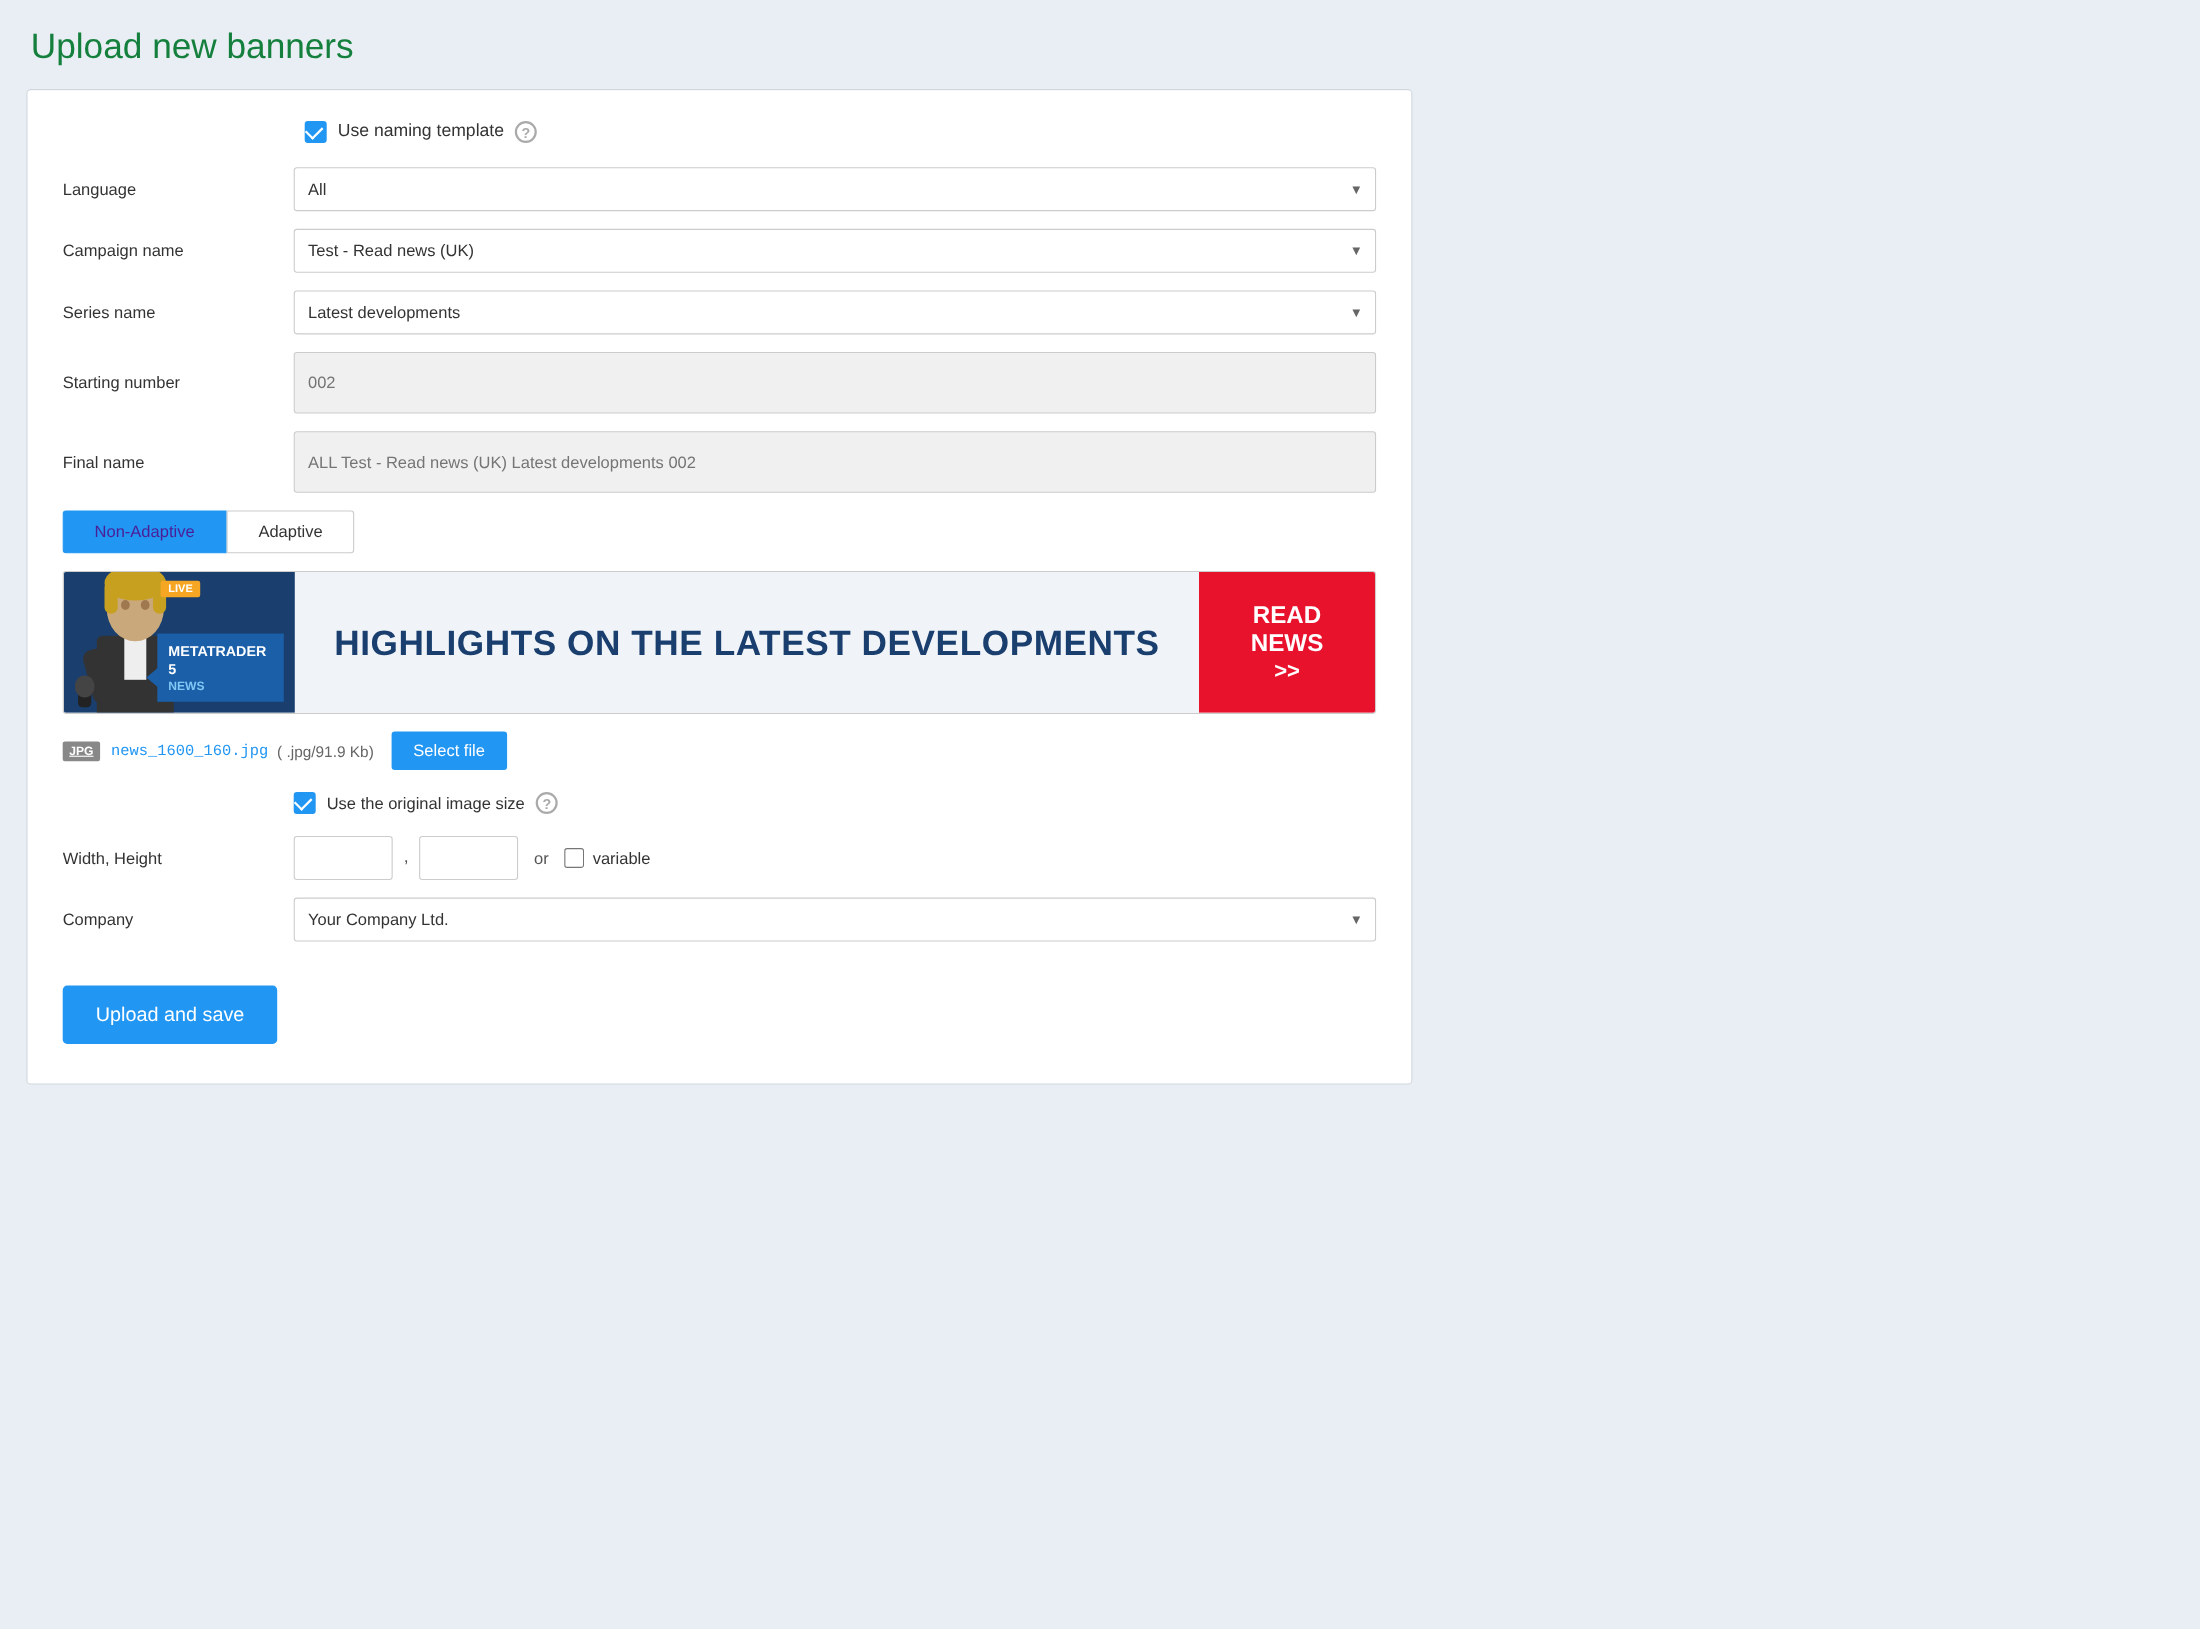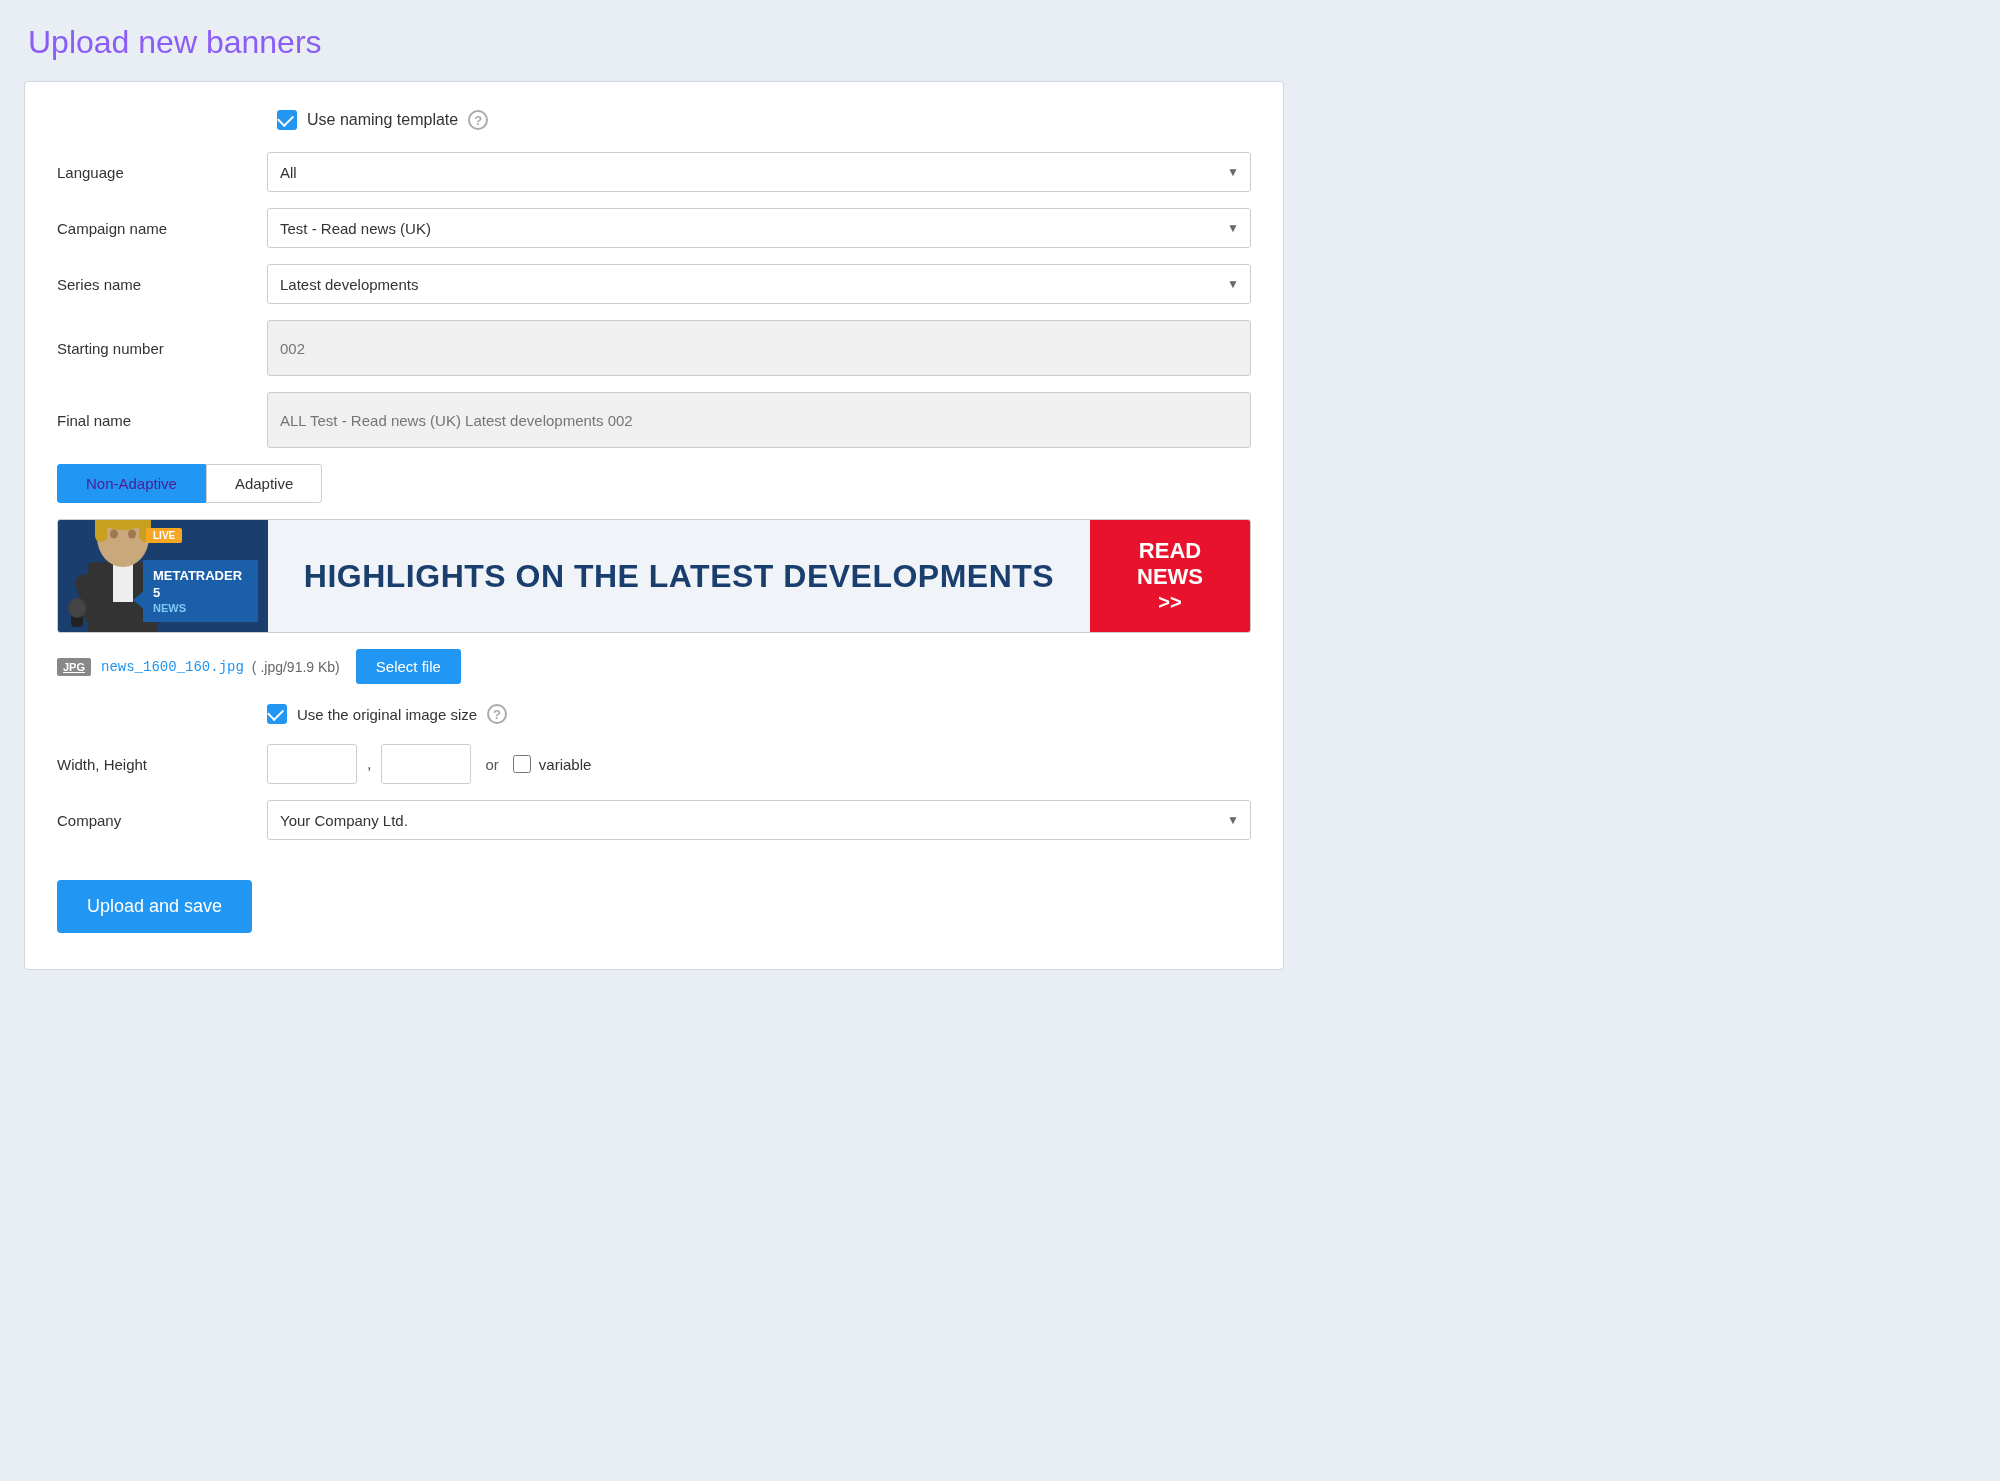--- a/index.html
+++ b/index.html
@@ -6,21 +6,21 @@
     body {
       font-family: Arial, sans-serif;
       background: #e8eef3;
       padding: 24px;
       font-size: 15px;
       color: #333;
     }
     .page-title {
       font-size: 32px;
       font-weight: 400;
-      color: #8b5cf6;
+      color: #15803d;
       margin-bottom: 20px;
       padding-left: 4px;
     }
     .card {
       background: #fff;
       border: 1px solid #d0d8de;
       border-radius: 4px;
       padding: 28px 32px 36px 32px;
       max-width: 1260px;
     }
@@ -143,21 +143,21 @@
       border-radius: 3px 0 0 3px;
     }
     .tab-btn:not(.active) {
       border-radius: 0 3px 3px 0;
     }
     .banner-preview {
       border: 1px solid #ccc;
       border-radius: 3px;
       overflow: hidden;
       margin-bottom: 16px;
-      height: 114px;
+      height: 130px;
       display: flex;
       align-items: stretch;
       background: #fff;
       position: relative;
     }
     .banner-left {
       width: 210px;
       background: #1a3f6f;
       display: flex;
       align-items: flex-end;

